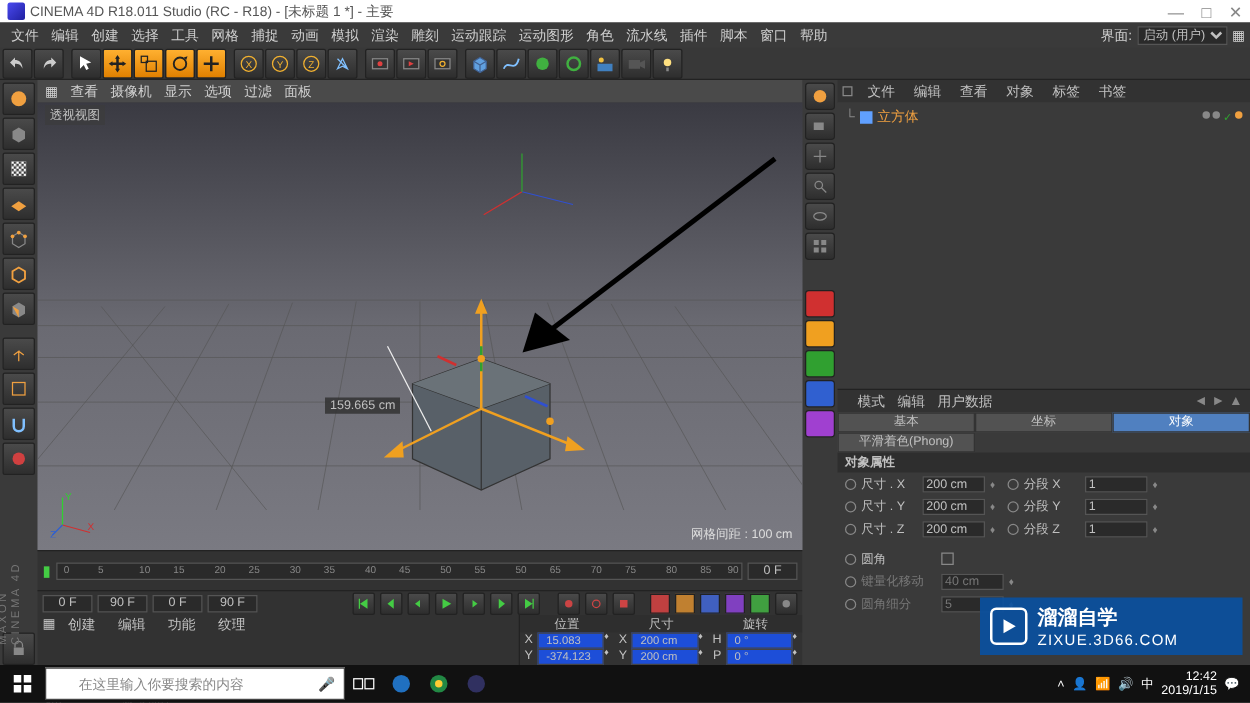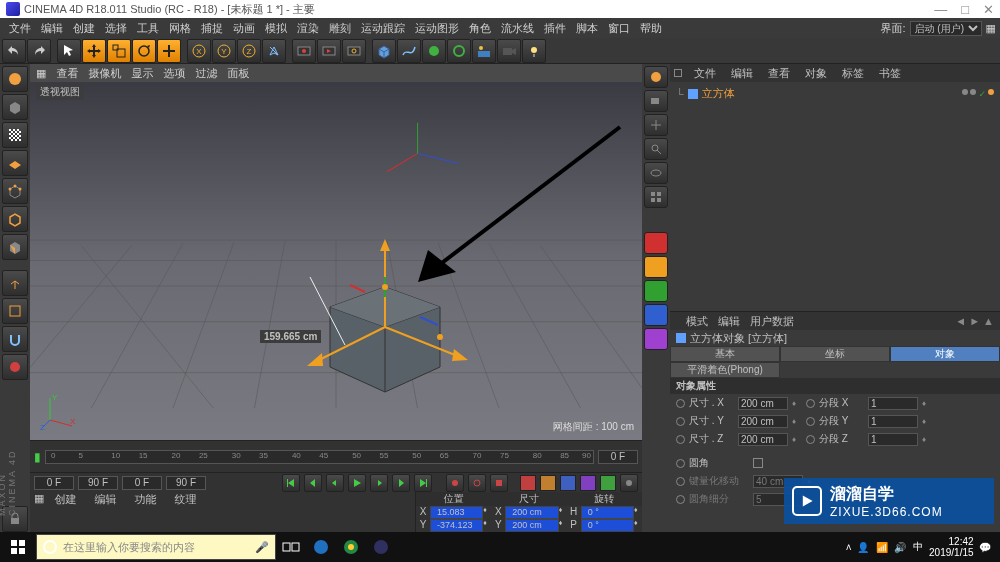--- a/index.html
+++ b/index.html
@@ -27,21 +27,21 @@
 .lbtn { width: 26px; height: 26px; background: linear-gradient(#4a4a4a,#2e2e2e); border: 1px solid #222; border-radius: 2px; display: flex; align-items: center; justify-content: center; }
 .lbtn svg { width: 16px; height: 16px; }
 
 .center { flex: 1; display: flex; flex-direction: column; }
 .view-header { height: 18px; background: #4a4a4a; display: flex; align-items: center; padding: 0 6px; gap: 10px; color: #d0d0d0; }
 .viewport { flex: 1; position: relative; background: linear-gradient(#3a3a42,#6a6a72 50%,#7a7a82); overflow: hidden; }
 .viewport-label { position: absolute; top: 2px; left: 6px; background: rgba(60,60,60,0.7); padding: 1px 4px; font-size: 10px; }
 .grid { position: absolute; inset: 0; }
 .arrow-annotation { position: absolute; top: 40px; left: 370px; pointer-events: none; }
 .cube-handle { position: absolute; top: 155px; left: 260px; }
-.measurement { position: absolute; top: 248px; left: 230px; background: rgba(50,50,50,0.85); padding: 1px 4px; font-size: 10px; font-weight: bold; }
+.measurement { position: absolute; top: 236px; left: 230px; background: rgba(50,50,50,0.85); padding: 1px 4px; font-size: 10px; }
 .axis-gizmo { position: absolute; bottom: 10px; left: 10px; }
 .grid-spacing { position: absolute; bottom: 6px; right: 8px; font-size: 10px; color: #ddd; }
 
 .rightedge { width: 28px; background: #3a3a3a; display: flex; flex-direction: column; gap: 2px; padding: 2px; }
 .rbtn { width: 24px; height: 22px; background: linear-gradient(#4a4a4a,#2e2e2e); border: 1px solid #222; border-radius: 3px; display:flex;align-items:center;justify-content:center; }
 .rbtn svg{width:14px;height:14px;}
 
 .rightpanel { width: 330px; background: #3a3a3a; display: flex; flex-direction: column; }
 .panel-tabs { height: 18px; background: #323232; display: flex; align-items: center; gap: 1px; padding: 0 4px; color: #c0c0c0; }
 .panel-tabs .tab { padding: 0 7px; }
@@ -89,21 +89,21 @@
 .coord-row .lab { width:14px; text-align:center; font-size:10px; }
 .coord-row .val { flex:1; background:#1d4ed8; border:1px solid #444; font-size:9px; padding:0 6px; }
 .coord-row .sp { width:8px; font-size:7px; }
 .coord-btns { display:flex; height:14px; }
 .coord-btns .btn { flex:1; background:#4a4a4a; border:1px solid #333; text-align:center; font-size:10px; }
 
 .statusbar { height: 16px; background:#2e2e2e; display:flex; align-items:center; padding:0 6px; font-size:10px; color:#aaa; overflow:hidden; }
 
 .taskbar { position:absolute; bottom:0; left:0; right:0; height:30px; background:#111; display:flex; align-items:center; }
 .taskbar .start { width:36px; height:30px; display:flex; align-items:center; justify-content:center; }
-.taskbar .search { flex:0 0 240px; height:26px; background:#fef9c3; border:1px solid #444; display:flex; align-items:center; padding:0 6px; color:#888; }
+.taskbar .search { flex:0 0 240px; height:26px; background:#ffffff; border:1px solid #444; display:flex; align-items:center; padding:0 6px; color:#888; }
 .taskbar .search .circ { width:14px;height:14px;border:2px solid #fff;border-radius:50%;margin-right:6px; }
 .taskbar .mic { width:14px; margin-left:auto; }
 .taskbar .app { width:30px;height:30px;display:flex;align-items:center;justify-content:center; }
 .taskbar .tray { margin-left:auto; display:flex; align-items:center; gap:6px; padding:0 8px; color:#fff; font-size:10px; }
 .taskbar .tray .time { text-align:right; line-height:11px; }
 
 .watermark { position:absolute; bottom:38px; right:6px; width:210px; height:46px; background:rgba(10,80,160,0.92); display:flex; align-items:center; padding:0 8px; color:#fff; }
 .watermark .play { width:30px;height:30px;border:2px solid #fff;border-radius:5px;display:flex;align-items:center;justify-content:center;margin-right:8px; }
 .watermark .txt .big { font-size:16px; font-weight:bold; }
 .watermark .txt .small { font-size:12px; letter-spacing:1px; }
@@ -662,24 +662,20 @@
       </div>
     </div>
 
     <div class="attr-header">
       <span class="icon-sq"></span>
       <span>模式</span>
       <span>编辑</span>
       <span>用户数据</span>
       <span style="margin-left:auto;color:#888">◄ ► ▲</span>
     </div>
-    <div class="attr-title">
-      <span class="ico"></span>
-      <span>立方体对象 [立方体]</span>
-    </div>
     <div class="attr-tabs">
       <div class="attr-tab">基本</div>
       <div class="attr-tab">坐标</div>
       <div class="attr-tab active">对象</div>
     </div>
     <div class="attr-tabs">
         <div class="attr-tab solo" style="flex:0 0 110px">平滑着色(Phong)</div>
       </div>
     <div class="attr-section-title">对象属性</div>
 

